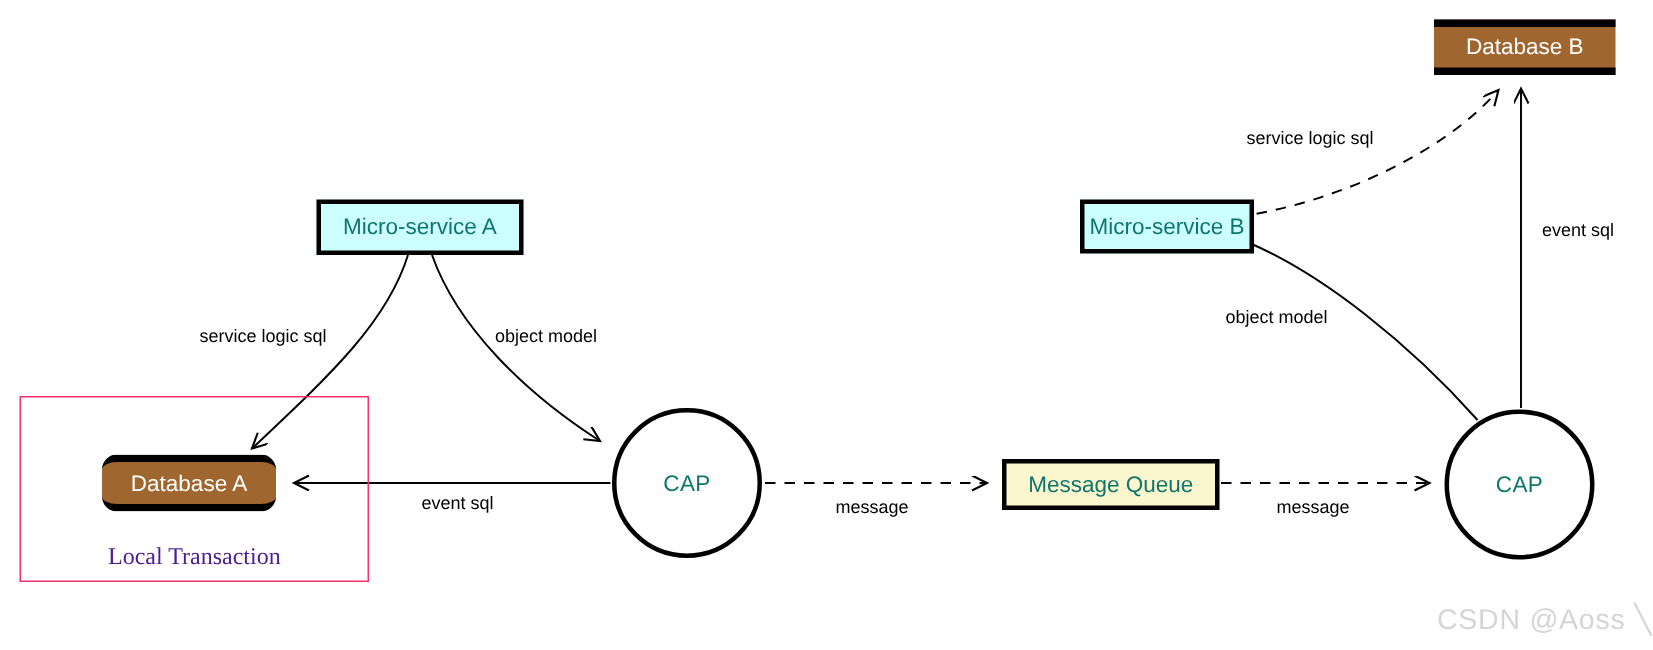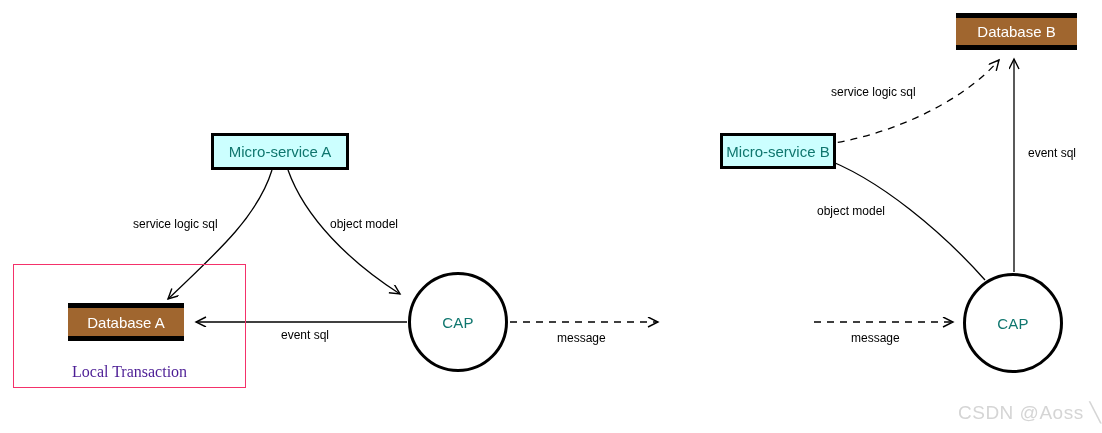--- a/index.html
+++ b/index.html
@@ -125,28 +125,31 @@
     <path d="M 1014,272 L 1014,59" fill="none" stroke="#000000" stroke-width="1.3" marker-end="url(#openArrow)"></path>
   </svg>
 
   <div class="group-box" style="left:13px; top:264px; width:233px; height:124px;"></div>
   <div class="group-label" style="left:72px; top:363px;">Local Transaction</div>
 
   <div class="node svc" style="left:211px; top:133px; width:138px; height:37px;">
     <span>Micro-service A</span>
   </div>
 
-  <div class="node db" style="left:68px; top:303px; width:116px; height:38px;">
+  <div class="node db" style="left:68px; top:303px; width:116px; height:38px;border-radius:10px;">
     <span>Database A</span>
   </div>
 
   <div class="node circle" style="left:408px; top:272px; width:100px; height:100px;">
     <span>CAP</span>
   </div>
 
+  <div class="node queue" style="left:668px; top:306px; width:145px; height:34px;">
+    <span>Message Queue</span>
+  </div>
 
   <div class="node circle" style="left:963px; top:273px; width:100px; height:100px;">
     <span>CAP</span>
   </div>
 
   <div class="node svc" style="left:684px; top:133px; width:116px; height:36px;margin-left:36px;">
     <span>Micro-service B</span>
   </div>
 
   <div class="node db" style="left:956px; top:13px; width:121px; height:37px;align-items:center;">

